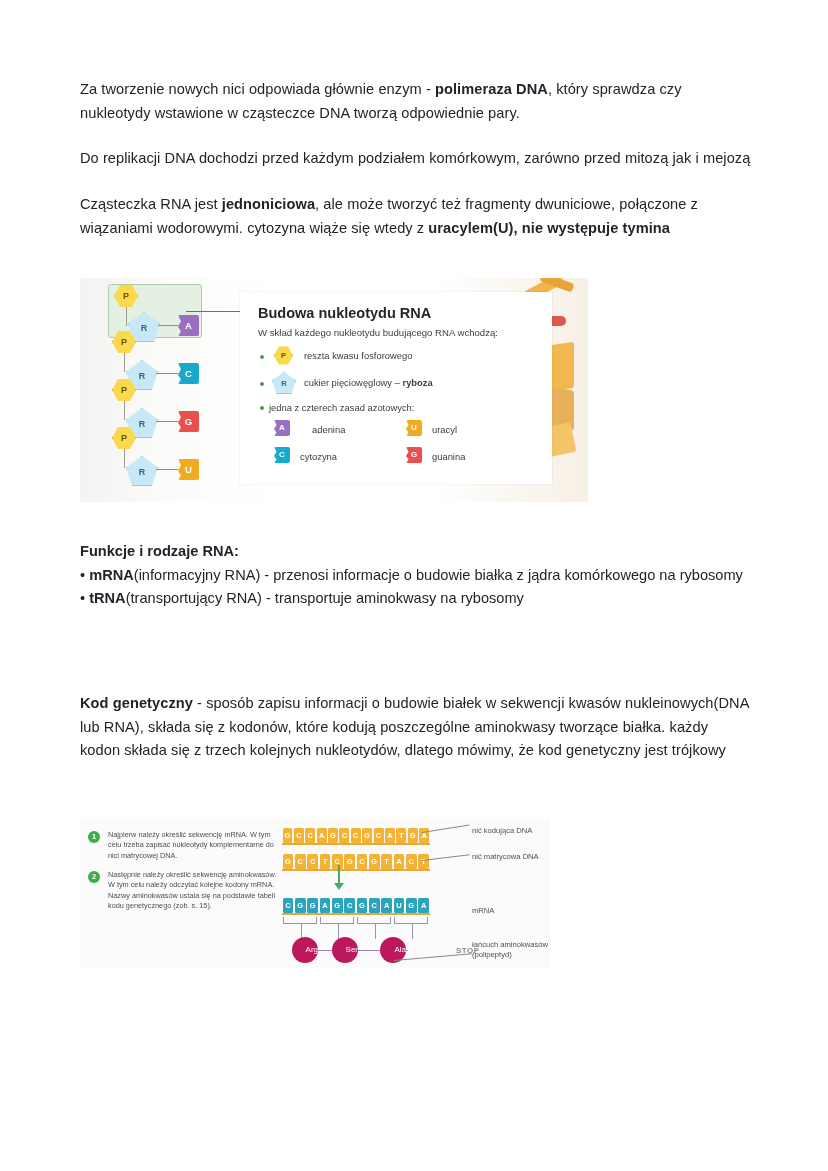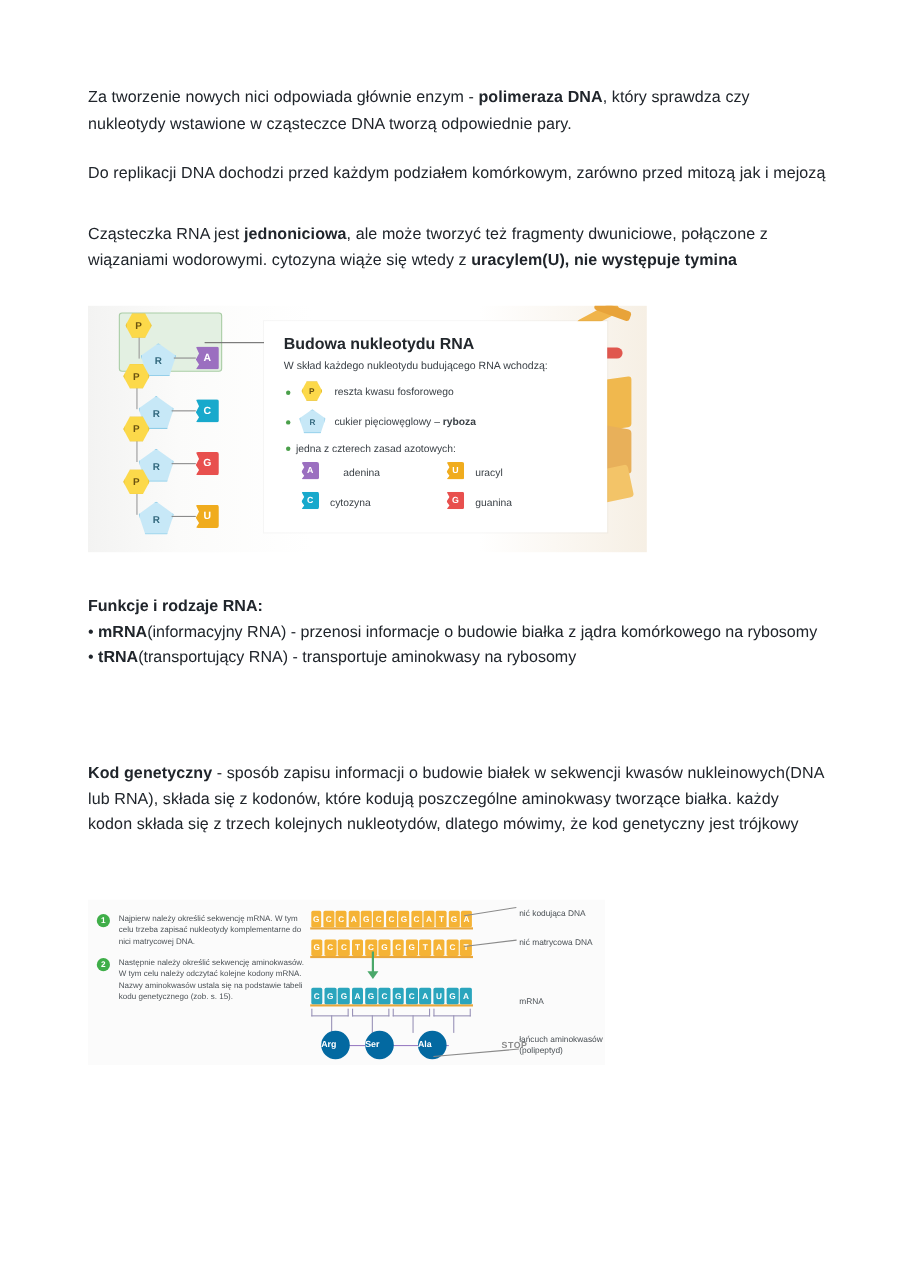--- a/index.html
+++ b/index.html
@@ -74,41 +74,41 @@
   .nt{position:absolute;width:11px;height:15px;border-radius:1.5px;
       font-size:7.5px;line-height:15px;text-align:center;color:#fff;font-weight:bold;}
   .nt.dna{background:#f5b335;}
   .nt.rna{background:#2aa5bd;}
   .strand.rna .bar{background:#e9a73c;}
   .arrow-dn{position:absolute;left:56px;top:41px;width:1.6px;height:20px;background:#4aa86a;}
   .arrow-hd{position:absolute;left:52px;top:59px;width:0;height:0;
             border-left:5px solid transparent;border-right:5px solid transparent;border-top:7px solid #4aa86a;}
   .codon-br{position:absolute;height:6px;border:1.2px solid #9a93b8;border-top:none;}
   .codon-stem{position:absolute;width:1.2px;height:16px;background:#9a93b8;}
-  .aa{position:absolute;width:26px;height:26px;border-radius:50%;background:#0369a1;
-      font-size:8px;line-height:26px;text-align:left;color:#fff;font-weight:bold;}
+  .aa{position:absolute;width:26px;height:26px;border-radius:50%;background:#be185d;
+      font-size:8px;line-height:26px;text-align:right;color:#fff;font-weight:normal;}
   .aa-link{position:absolute;height:1.4px;background:#9b7fc4;top:12px;}
   .stop{position:absolute;font-size:8px;color:#8a8a8a;font-weight:bold;letter-spacing:.06em;}
 
   .rlabel{position:absolute;font-size:7.6px;line-height:1.38;color:#4a5055;}
   .leader{position:absolute;height:1px;background:#8a8a8a;}
 </style>
 </head>
 <body>
 
 <div class="page">
 
   <div class="prose" style="top:78px;">
     <p class="para">
       <span>Za tworzenie nowych nici odpowiada głównie enzym - </span><span class="b">polimeraza DNA</span><span>, który sprawdza czy nukleotydy wstawione w cząsteczce DNA tworzą odpowiednie pary.</span>
     </p>
     <p class="para" style="margin-top:22px;">
       <span>Do replikacji DNA dochodzi przed każdym podziałem komórkowym, zarówno przed mitozą jak i mejozą</span>
     </p>
-    <p class="para" style="margin-top:31px;">
+    <p class="para" style="margin-top:22px;">
       <span>Cząsteczka RNA jest </span><span class="b">jednoniciowa</span><span>, ale może tworzyć też fragmenty dwuniciowe, połączone z wiązaniami wodorowymi. cytozyna wiąże się wtedy z </span><span class="b">uracylem(U), nie występuje tymina</span>
     </p>
   </div>
 
   <div id="fig-rna">
 
     <div class="photo-bg">
       <div class="pb" style="left:18px;top:4px;width:40px;height:11px;background:#f0b44a;transform:rotate(-28deg);"></div>
       <div class="pb" style="left:34px;top:0px;width:34px;height:9px;background:#e8a33a;transform:rotate(20deg);"></div>
       <div class="pb" style="left:26px;top:38px;width:34px;height:10px;background:#e0574e;border-radius:5px;"></div>

